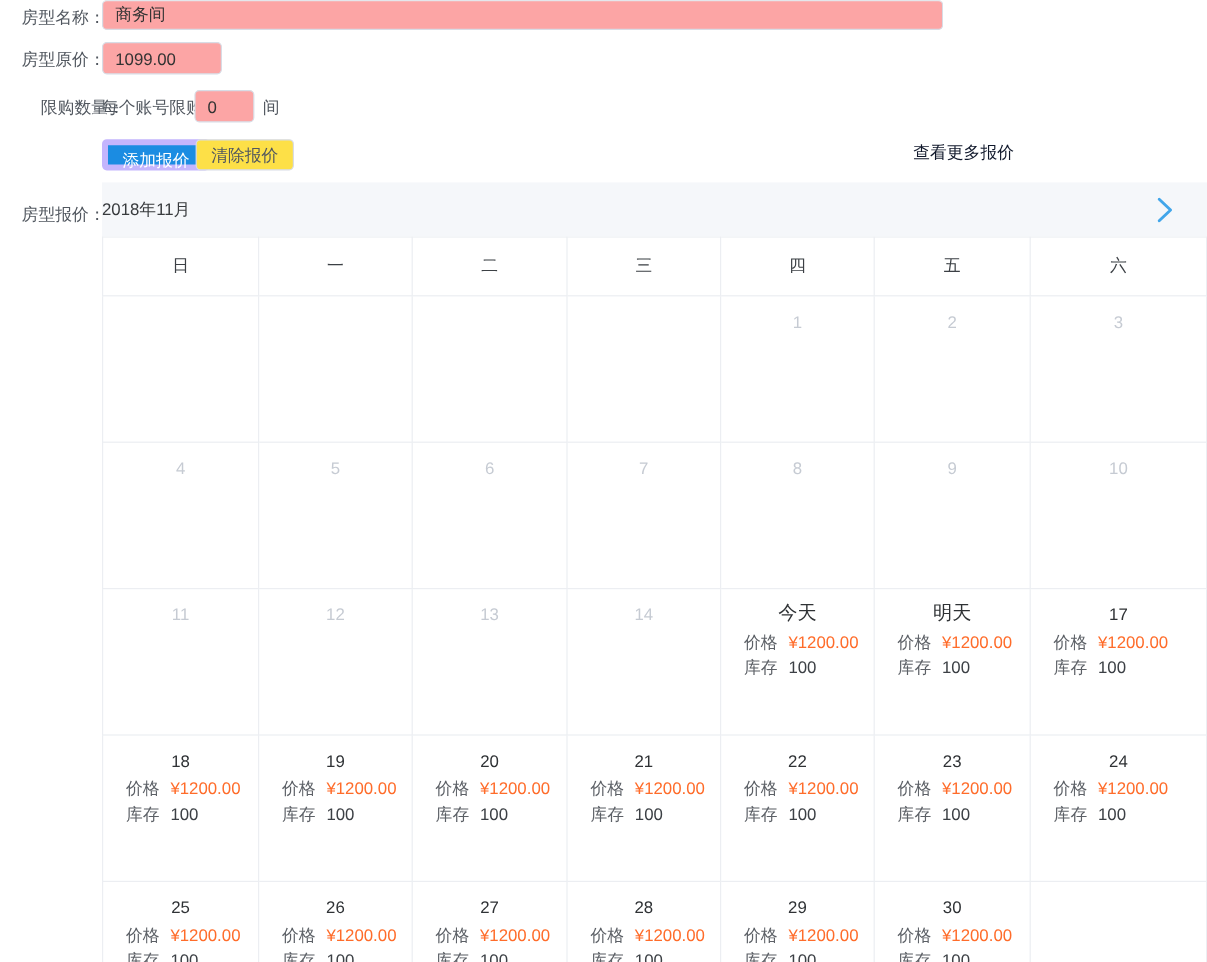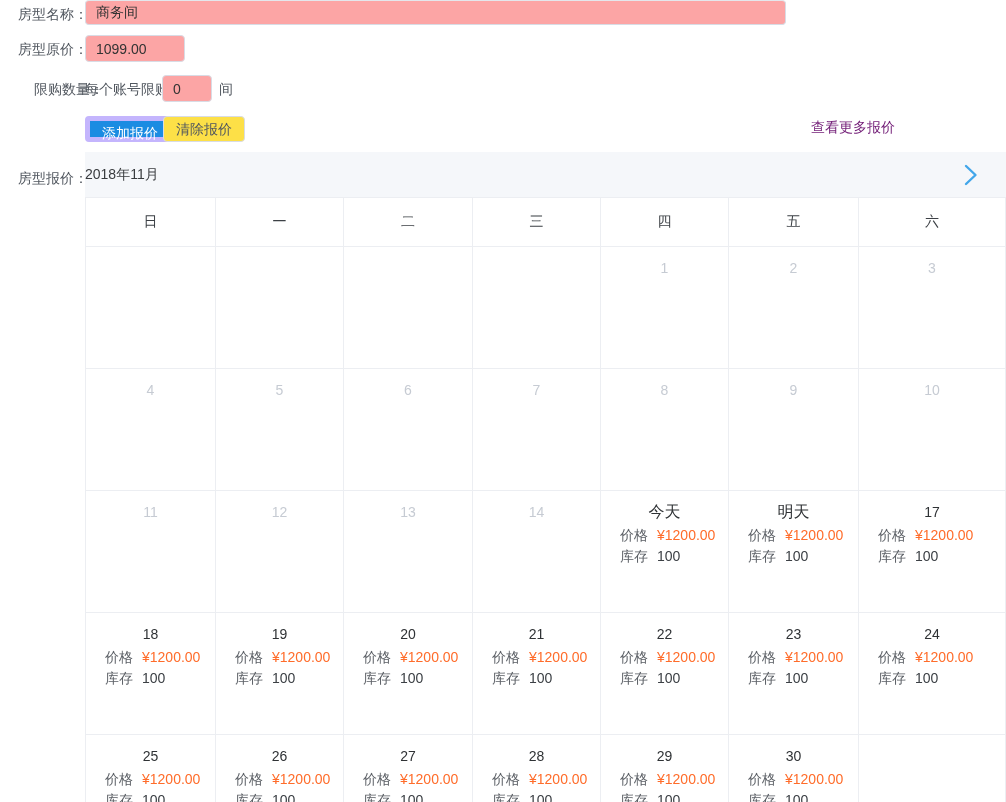--- a/index.html
+++ b/index.html
@@ -23,21 +23,21 @@
   .input-limit { left:162px; top:75px; width:50px; height:27px; }
   .limit-prefix { position:absolute; left:85px;  top:81px; color:#51575f; }
   .limit-suffix { position:absolute; left:219px; top:81px; color:#51575f; }
   .btn {
     position:absolute; top:116px; height:26px; border-radius:4px; font-size:14px;
     line-height:24px; padding:0 12px; cursor:pointer; box-sizing:border-box;
     font-family:inherit;
   }
   .btn-add   { left:85px;  background:#1b8ce2; border:5px solid #c4b5fd; color:#ffffff; }
   .btn-clear { left:163px; background:#fde047; border:1px solid #d8dce5; color:#51575f; }
-  .more-link { position:absolute; left:811px; top:119px; color:#701a75; text-decoration:none; cursor:pointer; }
+  .more-link { position:absolute; left:761px; top:119px; color:#0f172a; text-decoration:none; cursor:pointer; }
 
   .calendar { position:absolute; left:85px; top:152px; width:921px; border-bottom:2px solid #e2e5e9; background:#fff; }
   .cal-header { position:relative; height:45px; background:#f5f7fa; line-height:45px; color:#383b3e; font-size:14px; }
   .cal-next { position:absolute; right:28px; top:0; height:45px; display:flex; align-items:center; cursor:pointer; }
   .cal-table { width:100%; border-collapse:collapse; table-layout:fixed; }
   .cal-table th {
     height:46px; border:1px solid #eceef2; font-weight:normal; color:#3c4045; font-size:14px;
   }
   .cal-table td { height:111px; border:1px solid #eceef2; vertical-align:top; padding:10px 0 0 0; }
   .day-num { text-align:center; font-size:14px; color:#2f3235; height:22px; line-height:22px; margin-bottom:2px; }

